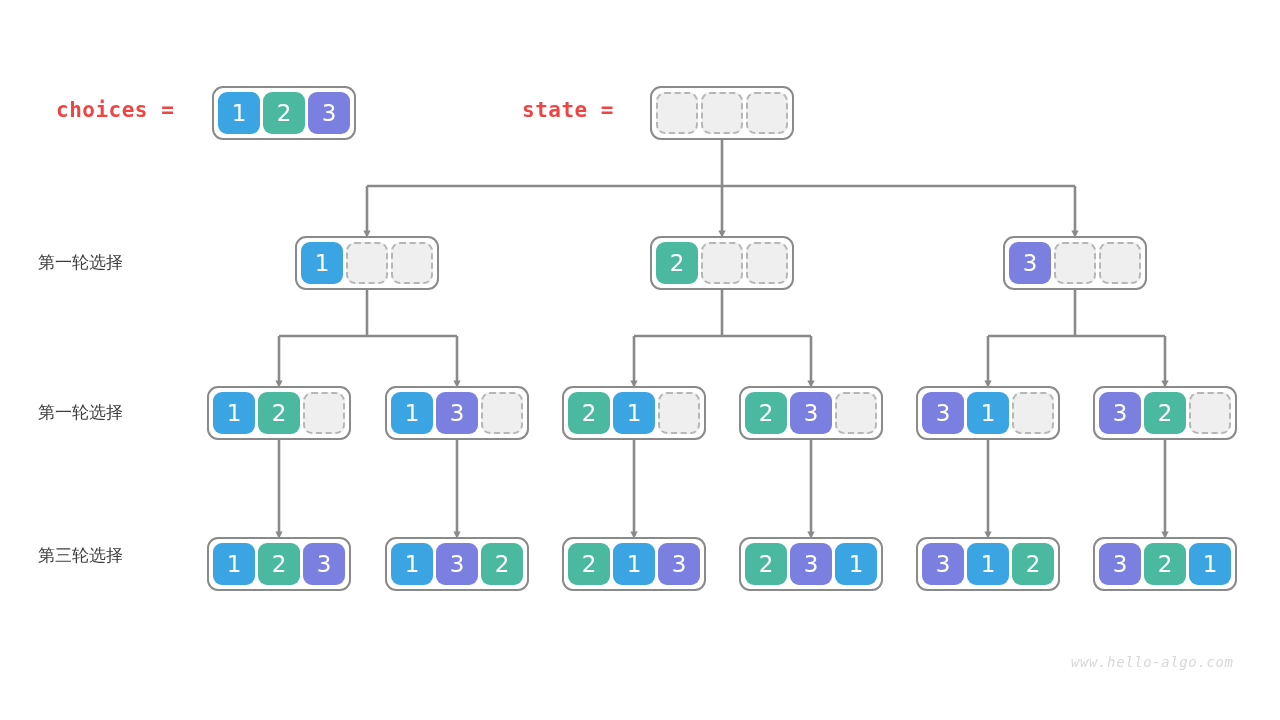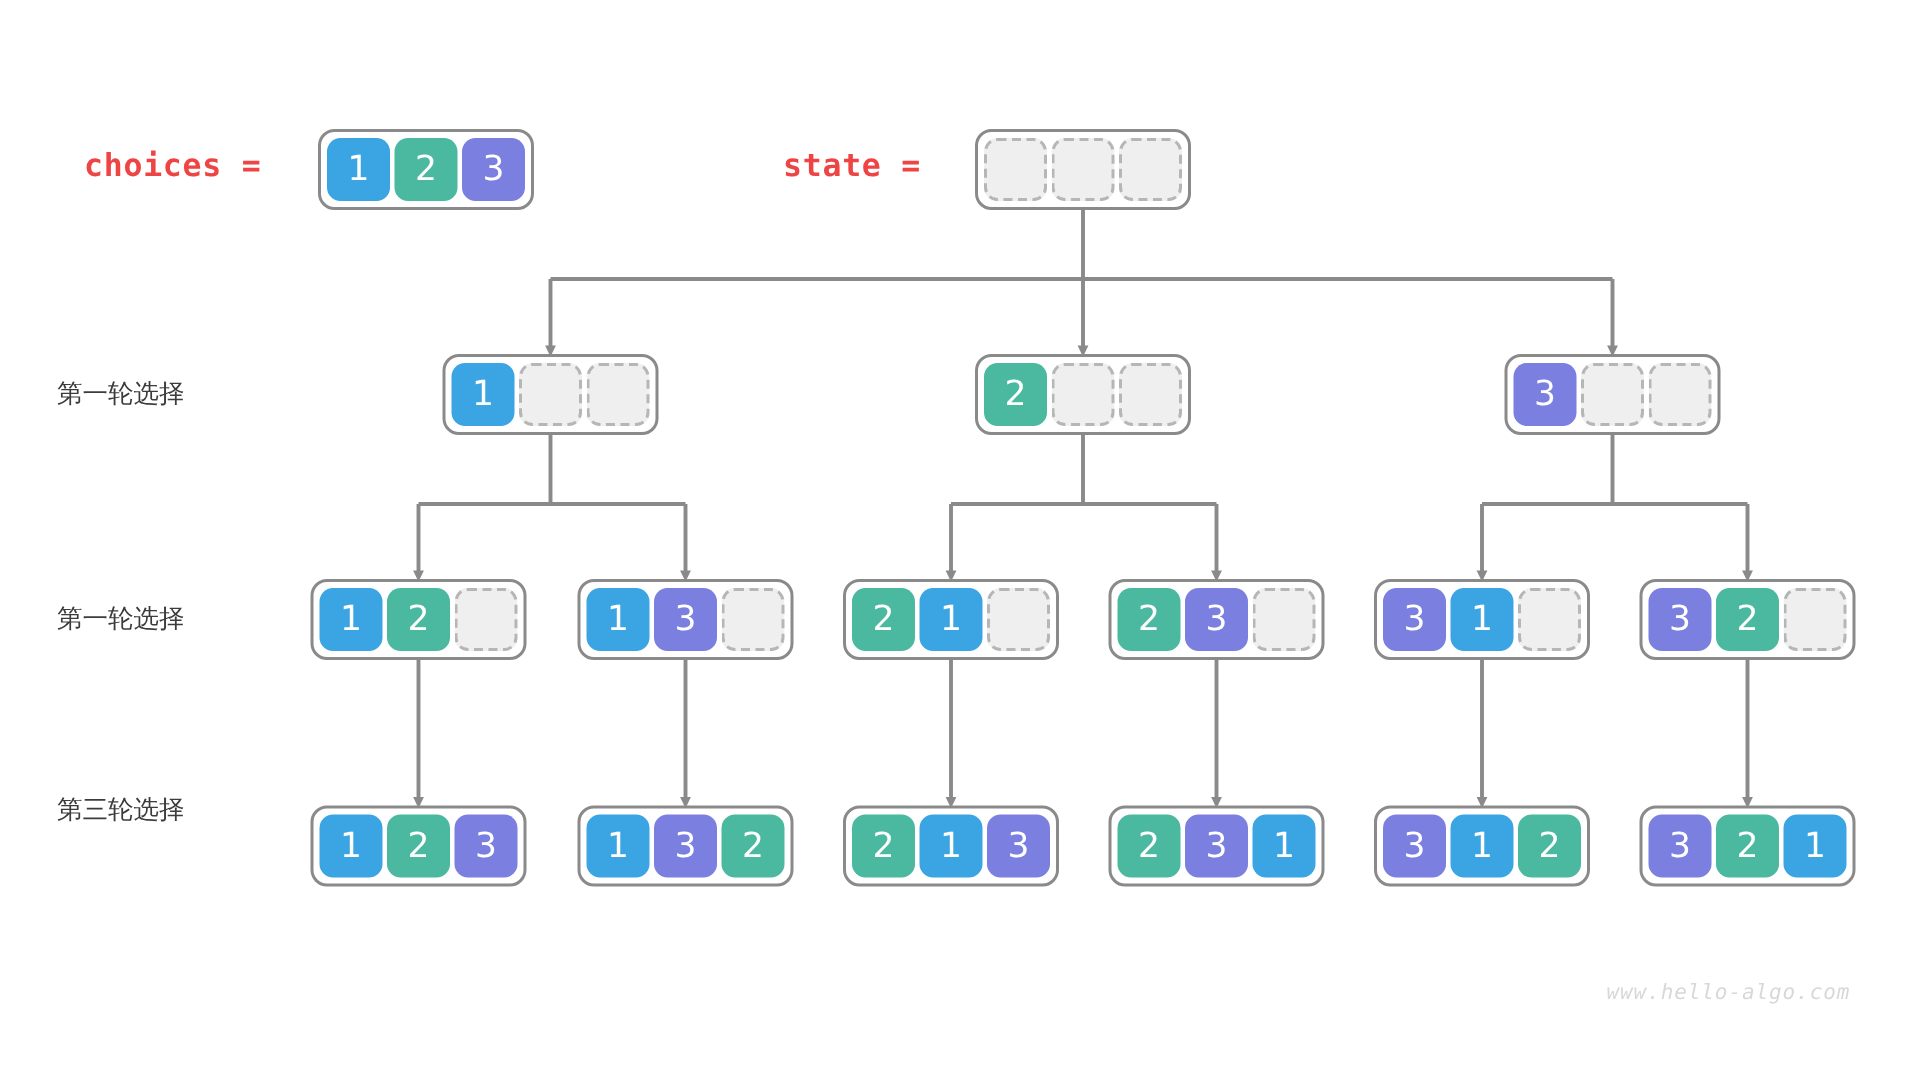--- a/index.html
+++ b/index.html
@@ -140,21 +140,21 @@
 
   <div class="hdr-label" style="left:522px; top:98px;">state =</div>
   <div class="node" id="node-state" style="left:650px; top:86px;">
       <div class="cell empty"></div>
       <div class="cell empty"></div>
       <div class="cell empty"></div>
     </div>
 
   <div class="round-label" style="left:38px; top:251px;">第一轮选择</div>
   <div class="round-label" style="left:38px; top:401px;">第一轮选择</div>
-  <div class="round-label" style="left:38px; top:528px;">第三轮选择</div>
+  <div class="round-label" style="left:38px; top:544px;">第三轮选择</div>
 
   <div class="node" id="r0n0" style="left:295px; top:236px;">
       <div class="cell" style="background: rgb(59, 164, 227);">1</div>
       <div class="cell empty"></div>
       <div class="cell empty"></div>
     </div>
   <div class="node" id="r0n1" style="left:650px; top:236px;">
       <div class="cell" style="background: rgb(75, 184, 160);">2</div>
       <div class="cell empty"></div>
       <div class="cell empty"></div>

